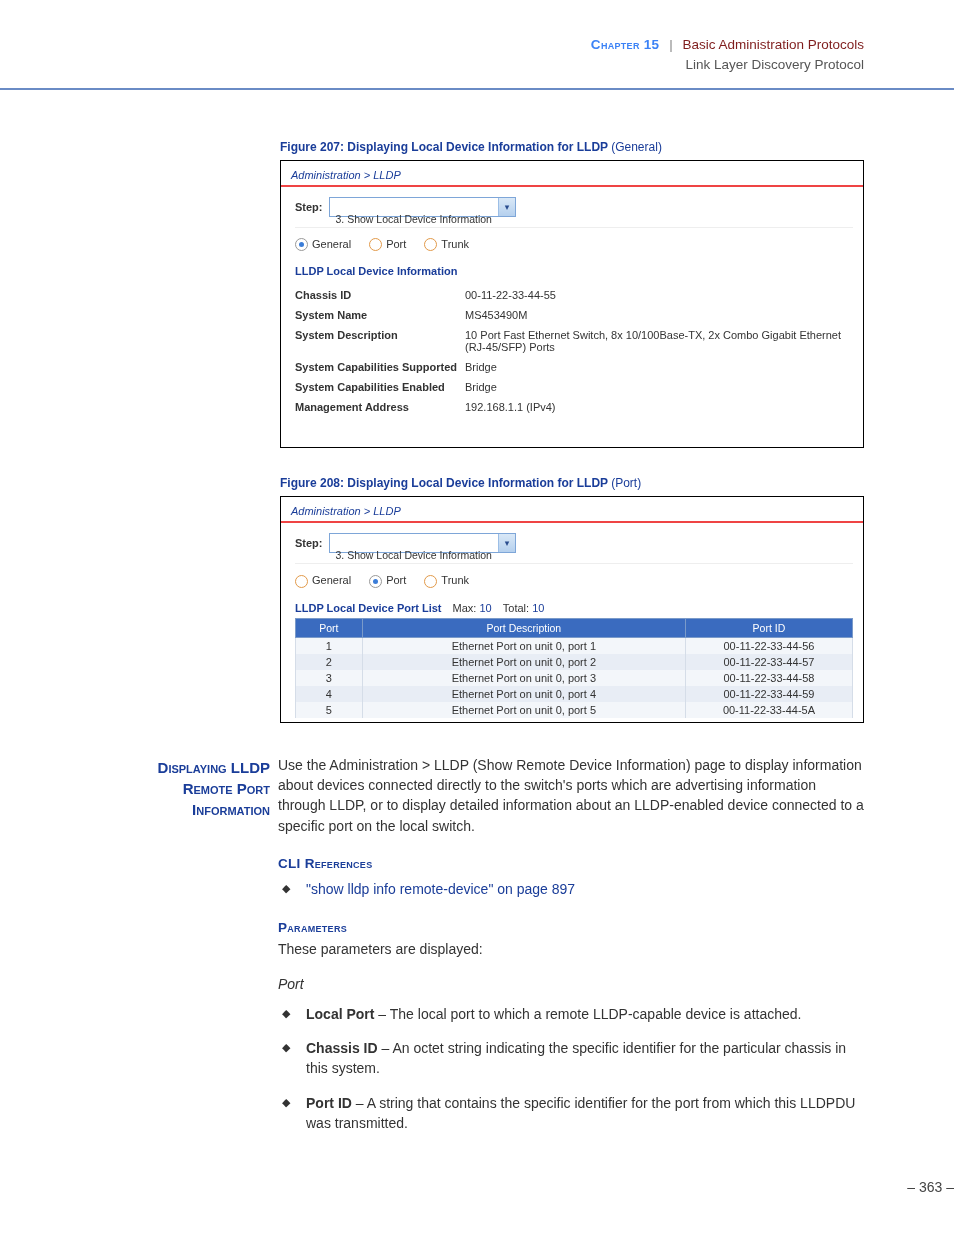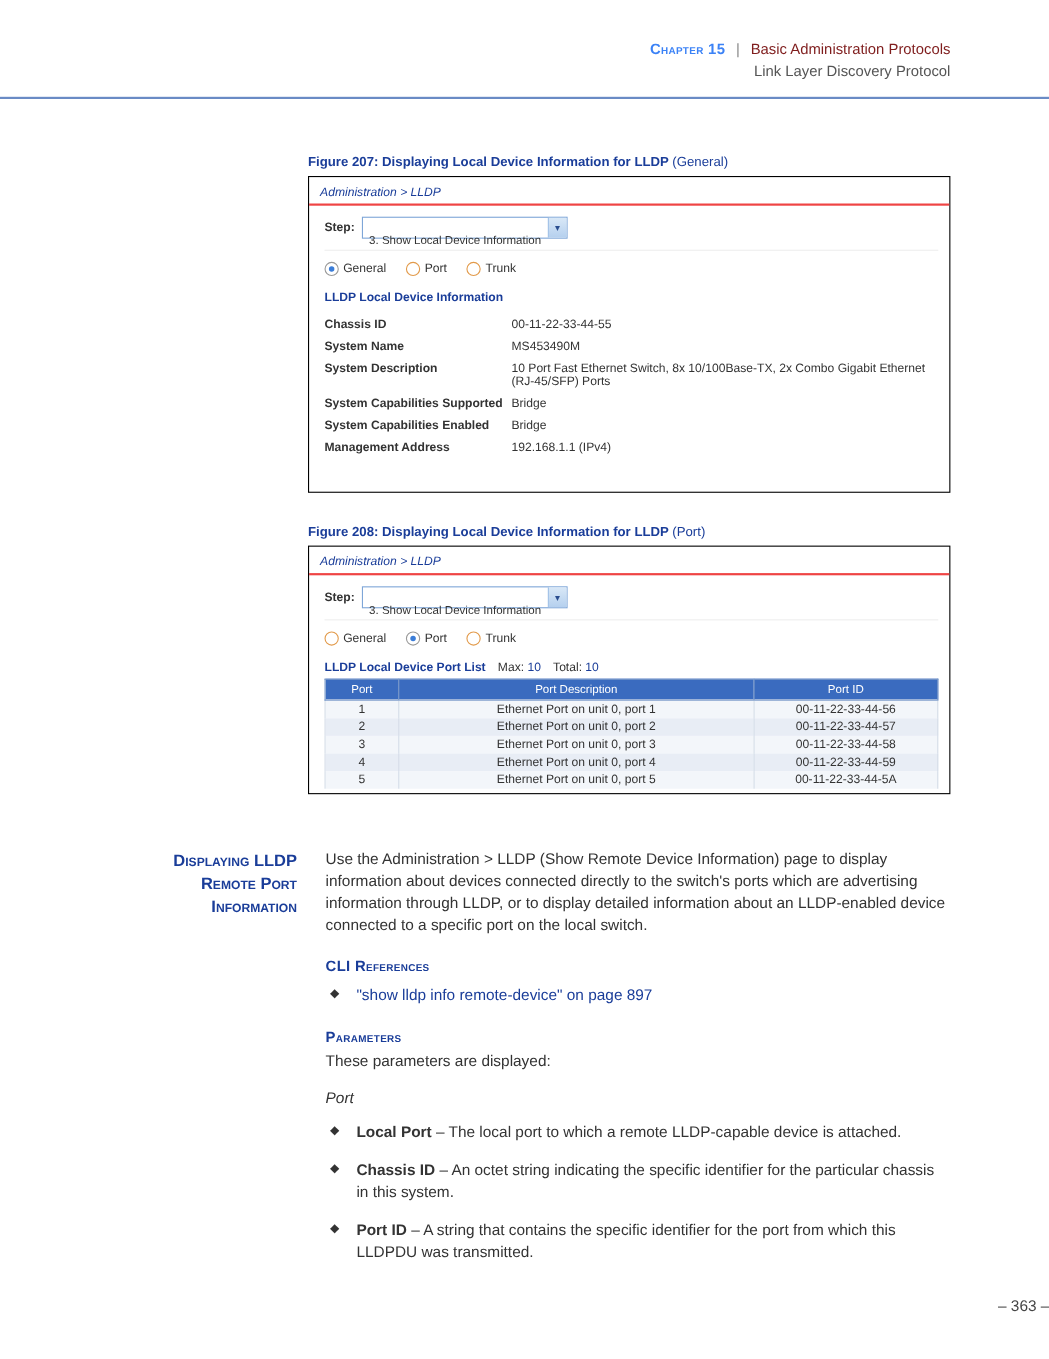--- a/index.html
+++ b/index.html
@@ -170,22 +170,22 @@
   table.port-table td {
     text-align: center;
     padding: 2px 6px;
     border-left: 1px solid #d5dde8;
     border-right: 1px solid #d5dde8;
     background: #f3f6fa;
   }
   table.port-table tr.alt td { background: #e8edf5; }
   .two-col {
     display: flex;
-    margin-top: 48px;
-    gap: 26px;
+    margin-top: 32px;
+    gap: 8px;
   }
   .sidehead {
     width: 150px;
     text-align: right;
     color: #1a3d99;
     font-weight: bold;
     font-variant: small-caps;
     font-size: 15px;
     line-height: 1.4;
     padding-top: 2px;

